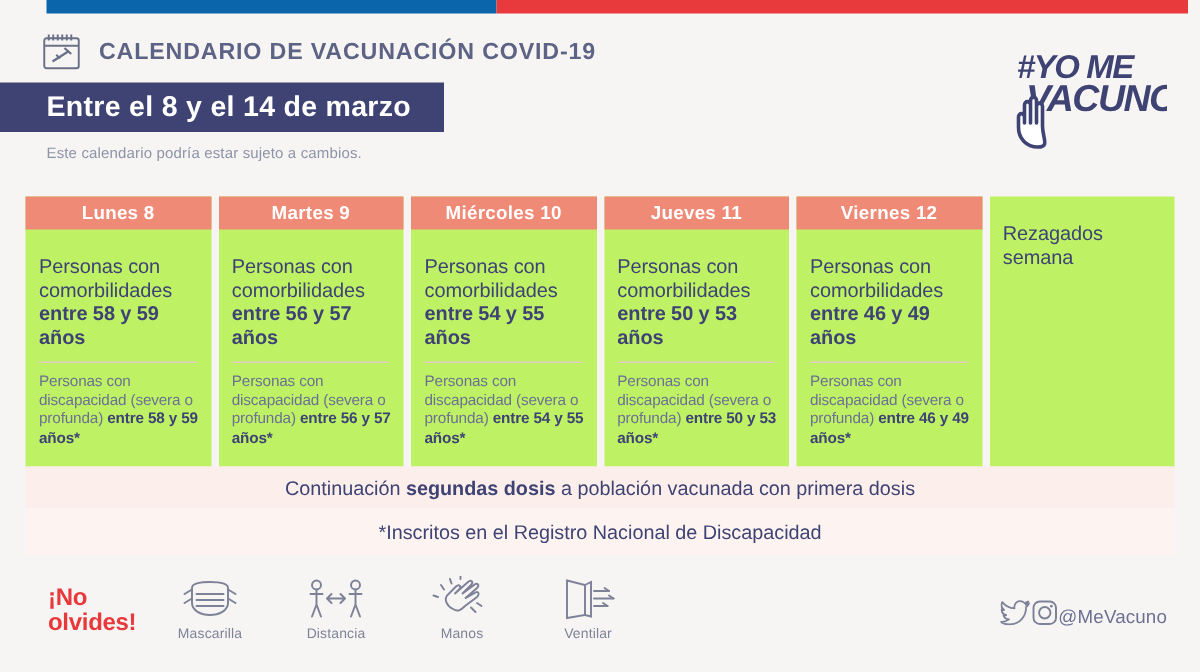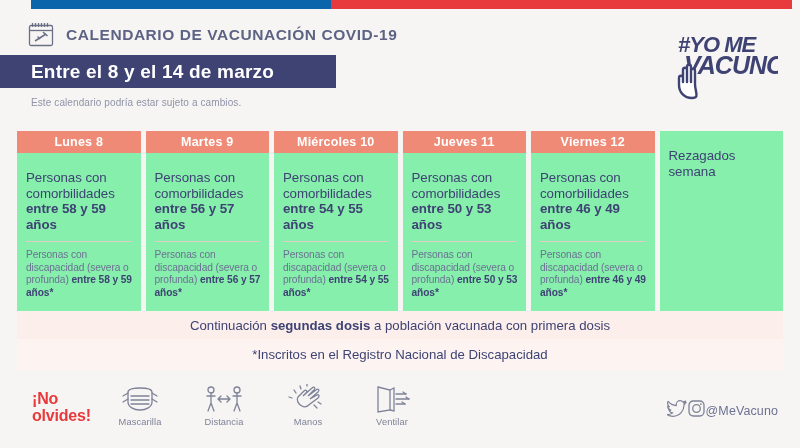--- a/index.html
+++ b/index.html
@@ -52,21 +52,21 @@
     font-weight: bold;
     letter-spacing: 0.55px;
     color: #5d6384;
     white-space: nowrap;
   }
 
   .date-band {
     position: absolute;
     top: 46px;
     left: 0;
-    width: 336px;
+    width: 296px;
     height: 33px;
     background: #3e4374;
     display: flex;
     align-items: center;
   }
   .date-band span {
     color: #ffffff;
     font-size: 19px;
     font-weight: bold;
     letter-spacing: 0.2px;
@@ -99,21 +99,21 @@
     left: 17px;
     width: 766px;
     height: 180px;
     display: flex;
     gap: 5px;
   }
   .col {
     flex: 1;
     display: flex;
     flex-direction: column;
-    background: #86efac;
+    background: #bef264;
   }
   .col-head {
     height: 22px;
     background: #ef8a77;
     color: #ffffff;
     font-size: 12.5px;
     font-weight: bold;
     display: flex;
     align-items: center;
     justify-content: center;

